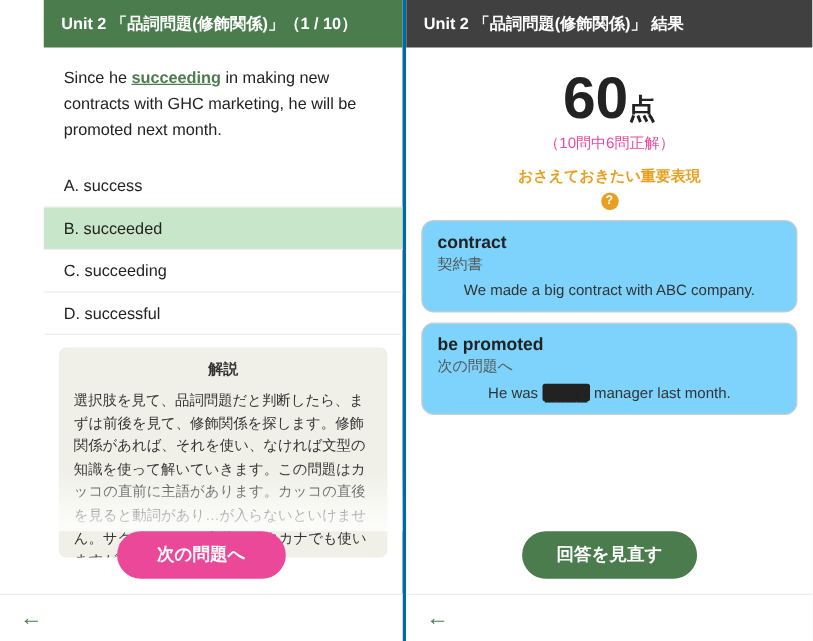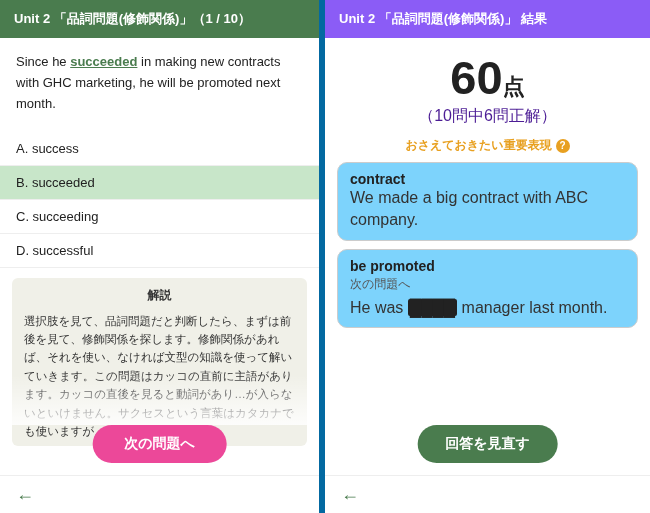--- a/index.html
+++ b/index.html
@@ -13,21 +13,22 @@
     }
 
     
     .left-panel {
       width: 325px;
       height: 513px;
       background: #fff;
       display: flex;
       flex-direction: column;
       position: relative;
-      border-right: 6px solid #0369a1;
+      border-right: 3px solid #0369a1;
+      padding-left: 35px;
     }
 
     .left-header {
       background: #4a7c4e;
       color: #fff;
       padding: 10px 14px;
       font-size: 13px;
       font-weight: 600;
     }
 
@@ -121,21 +122,21 @@
     .right-panel {
       width: 325px;
       height: 513px;
       background: #fff;
       display: flex;
       flex-direction: column;
       position: relative;
     }
 
     .right-header {
-      background: #8b5cf6;
+      background: #404040;
       color: #fff;
       padding: 10px 14px;
       font-size: 13px;
       font-weight: 600;
     }
 
     .score-area {
       text-align: center;
       padding: 16px 0 4px 0;
     }
@@ -147,35 +148,36 @@
       line-height: 1;
     }
 
     .score-unit {
       font-size: 22px;
       font-weight: bold;
       color: #222;
     }
 
     .score-sub {
-      font-size: 16px;
-      color: #4c1d95;
+      font-size: 12px;
+      color: #ec4899;
       margin-top: 4px;
     }
 
     .important-label {
       text-align: center;
       color: #e8a020;
       font-size: 12px;
       font-weight: bold;
       padding: 6px 0 2px 0;
       display: flex;
       align-items: center;
       justify-content: center;
       gap: 4px;
+      flex-direction: column;
     }
 
     .important-label .help-icon {
       display: inline-block;
       width: 14px;
       height: 14px;
       border-radius: 50%;
       background: #e8a020;
       color: #fff;
       font-size: 10px;
@@ -205,23 +207,24 @@
       color: #222;
     }
 
     .vocab-meaning {
       font-size: 12px;
       color: #555;
       margin: 2px 0 4px 0;
     }
 
     .vocab-example {
-      font-size: 16px;
+      font-size: 12px;
       color: #333;
       line-height: 1.4;
+      text-align: center;
     }
 
     .vocab-example .blank {
       background: #222;
       color: #222;
       border-radius: 2px;
       padding: 0 2px;
     }
 
     .review-btn {
@@ -265,21 +268,21 @@
   </style>
 </head>
 <body>
 
 <div class="left-panel">
   <div class="left-header">
     <span>Unit 2 「品詞問題(修飾関係)」（1 / 10）</span>
   </div>
 
   <div class="left-question-area">
-    <span>Since he </span><span class="highlight">succeeded</span><span> in making new contracts with GHC marketing, he will be promoted next month.</span>
+    <span>Since he </span><span class="highlight">succeeding</span><span> in making new contracts with GHC marketing, he will be promoted next month.</span>
   </div>
 
   <div class="left-options">
     <div class="option-item">
       <span>A. success</span>
     </div>
     <div class="option-item selected">
       <span>B. succeeded</span>
     </div>
     <div class="option-item">
@@ -315,20 +318,21 @@
   </div>
 
   <div class="important-label">
     <span>おさえておきたい重要表現</span>
     <span class="help-icon">?</span>
   </div>
 
   <div class="vocab-cards">
     <div class="vocab-card">
       <div class="vocab-word">contract</div>
+      <div class="vocab-meaning">契約書</div>
       <div class="vocab-example">We made a big contract with ABC company.</div>
     </div>
     <div class="vocab-card">
       <div class="vocab-word">be promoted</div>
       <div class="vocab-meaning">次の問題へ</div>
       <div class="vocab-example">
         He was <span class="blank">████</span> manager last month.
       </div>
     </div>
   </div>

